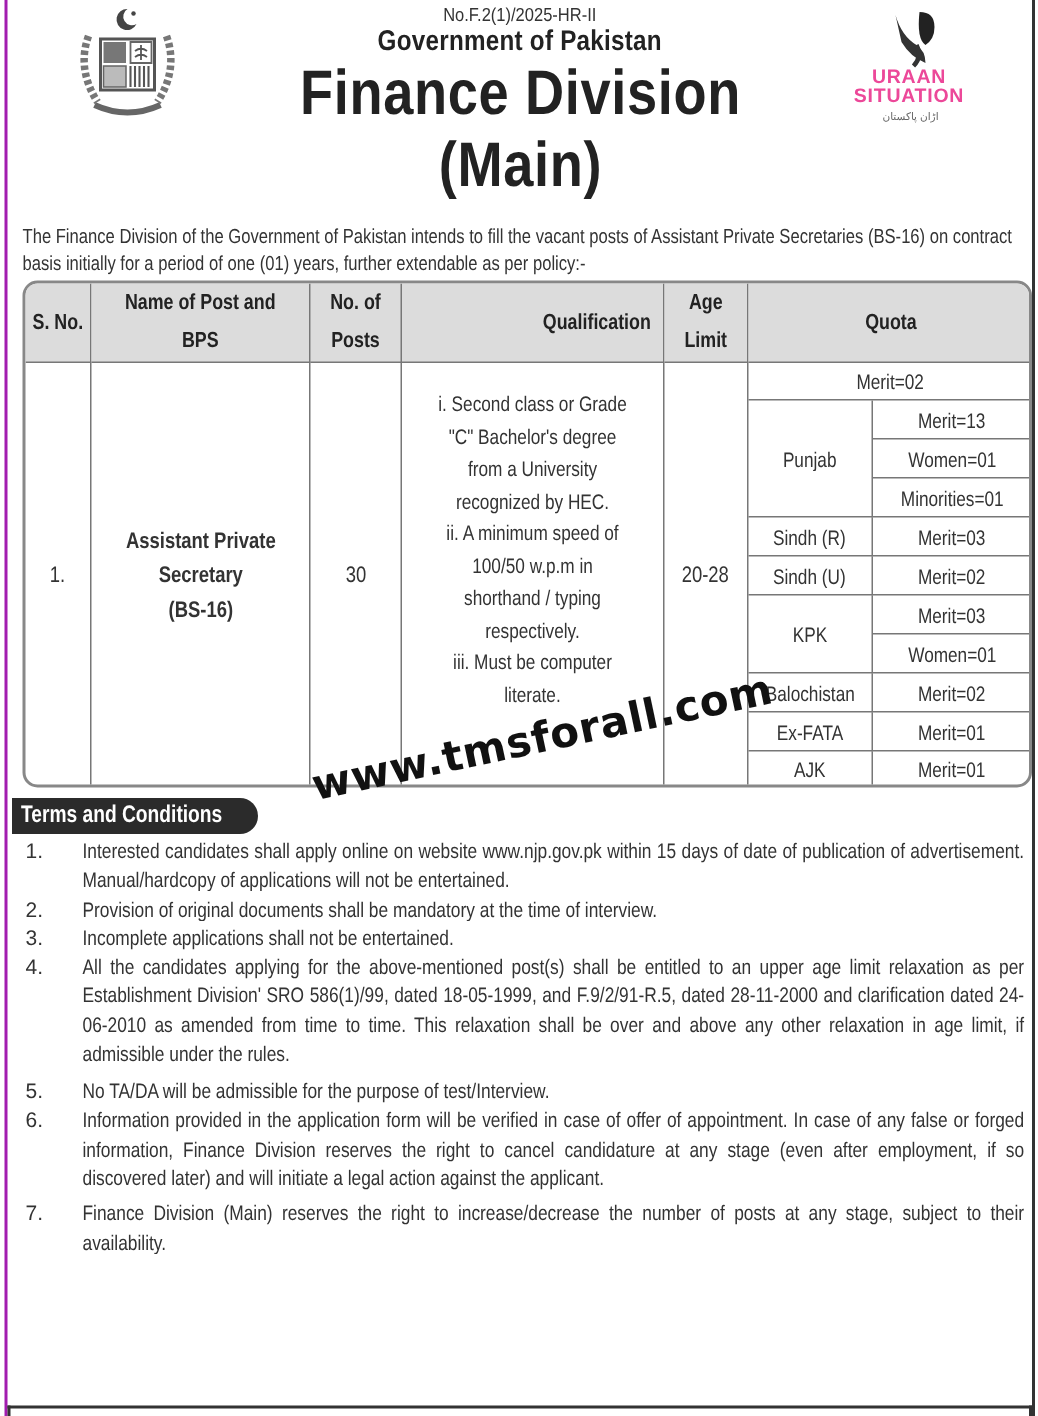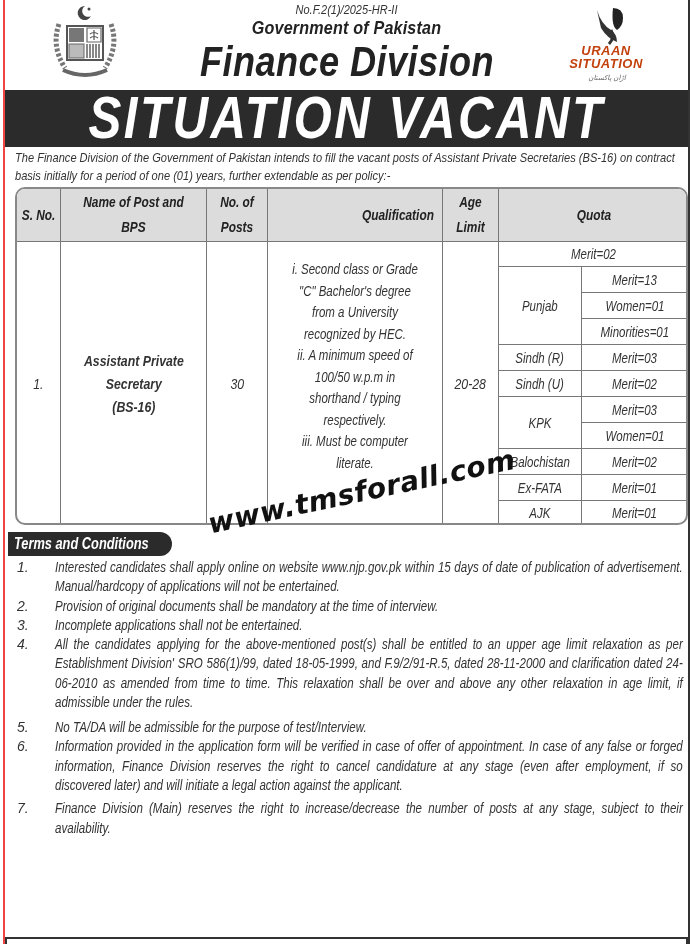--- a/index.html
+++ b/index.html
@@ -1,28 +1,28 @@
 <!DOCTYPE html>
 <html><head>
 <meta charset="utf-8">
 <style>
   * { box-sizing: border-box; margin: 0; padding: 0; }
   html, body { width: 692px; height: 944px; background: #ffffff; overflow: hidden; }
   body { font-family: "Liberation Sans", "DejaVu Sans", sans-serif; color: #222; position: relative; }
 
-  .page { position: absolute; left: 3px; top: 0; width: 687px; height: 944px; border-left: 2px solid #ef4444; border-right: 2px solid #333; font-style: italic; }
+  .page { position: absolute; left: 3px; top: 0; width: 687px; height: 944px; border-left: 2px solid #a21caf; border-right: 2px solid #333; }
 
   
   .header { position: relative; height: 90px; border-bottom: 0; }
   .emblem { position: absolute; left: 40px; top: 4px; width: 80px; height: 82px; }
   .ref-no { position: absolute; left: 0; right: 0; top: 3px; text-align: center; font-size: 12.5px; color: #333; transform: scaleX(0.88); }
   .gov-title { position: absolute; left: 0; right: 0; top: 17px; text-align: center; font-size: 19px; font-weight: bold; color: #222; transform: scaleX(0.85); letter-spacing: 0.2px; }
   .div-title { position: absolute; left: 132px; top: 38px; width: 420px; text-align: center; font-size: 42px; font-weight: bold; color: #222; transform: scaleX(0.86); transform-origin: center; letter-spacing: 0.5px; line-height: 48px; }
   .uraan { position: absolute; left: 578px; top: 4px; width: 100px; height: 84px; }
-  .uraan-text { position: absolute; left: 556px; top: 44px; width: 90px; text-align: center; font-weight: 900; font-size: 13px; line-height: 13px; color: #c2410c; letter-spacing: 0.5px; }
+  .uraan-text { position: absolute; left: 556px; top: 44px; width: 90px; text-align: center; font-weight: 900; font-size: 13px; line-height: 13px; color: #ec4899; letter-spacing: 0.5px; }
   .uraan-sub { position: absolute; left: 558px; top: 74px; width: 88px; text-align: center; font-size: 7px; color: #666; letter-spacing: 1px; }
 
   
   .title-band { position: absolute; left: 0; top: 90px; width: 683px; height: 57px; background: #2b2b2b; }
   .title-text { position: absolute; left: 0; right: 0; top: -4px; text-align: center; color: #fff; font-size: 60px; font-weight: bold; transform: scaleX(0.82); letter-spacing: 3px; line-height: 64px; }
 
   .intro { position: absolute; left: 10px; top: 149px; width: 672px; font-size: 13.5px; line-height: 18px; color: #333; transform: scaleX(0.82); transform-origin: left top; width: 820px; }
 
   
   .tbl-wrap { position: absolute; left: 10px; top: 187px; width: 673px; height: 338px; border: 2px solid #888; border-radius: 10px; overflow: hidden; }
@@ -85,23 +85,20 @@
       <path d="M30 4 q10 0 10 10 q0 8 -6 12 q-6 -4 -4 -22 z" fill="#222"></path>
       <path d="M28 26 q4 8 -2 14" stroke="#333" stroke-width="3" fill="none"></path>
     </svg>
     <div class="uraan-text">
       <div>URAAN</div>
       <div>SITUATION</div>
     </div>
     <div class="uraan-sub">اڑان پاکستان</div>
   </div>
 
-  <div class="title-band">
-    <div class="title-text">SITUATION VACANT</div>
-  </div>
 
   <div class="intro">The Finance Division of the Government of Pakistan intends to fill the vacant posts of Assistant Private Secretaries (BS-16) on contract basis initially for a period of one (01) years, further extendable as per policy:-</div>
 
   <div class="tbl-wrap">
     <div class="th" style="left:0;width:44px;">
         <span>S. No.</span>
       </div>
     <div class="th" style="left:190px;width:61px;">
         <span>No. of Posts</span>
       </div>

